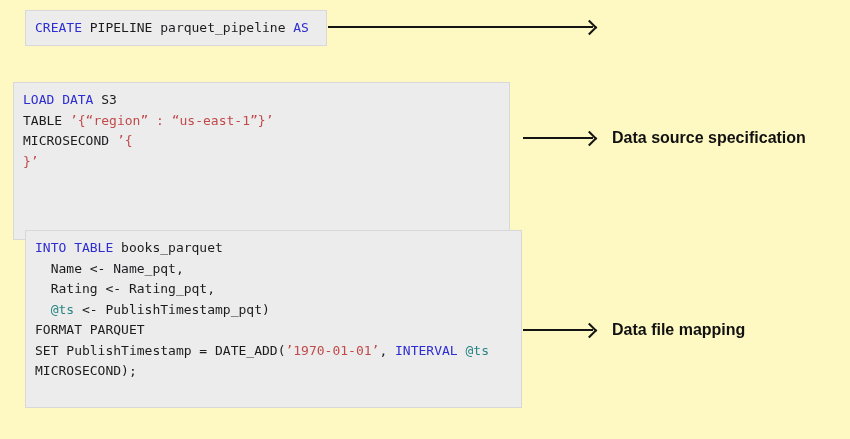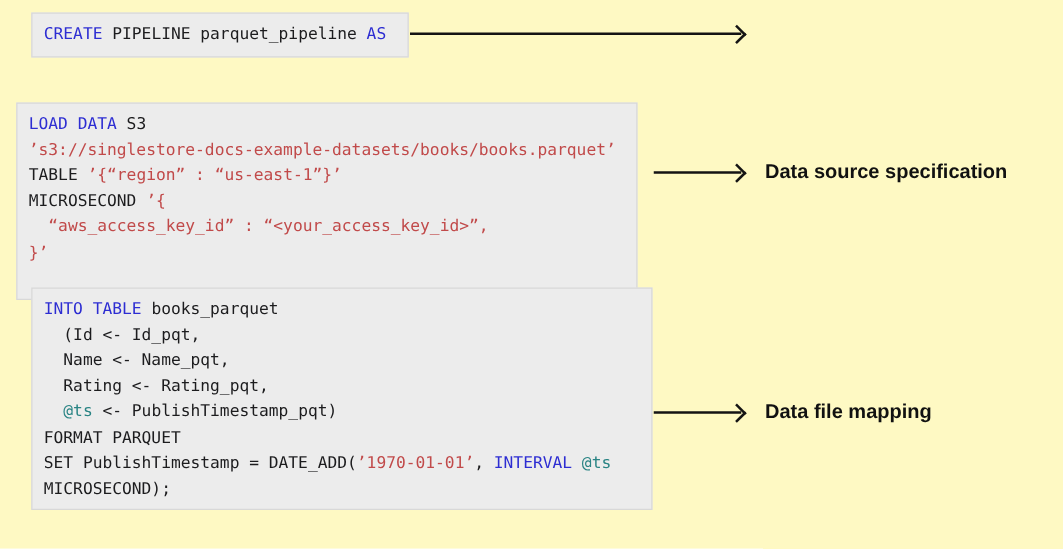--- a/index.html
+++ b/index.html
@@ -72,30 +72,27 @@
 <body>
 
 <div class="canvas">
 
   <div class="code-block" id="block-1">
       <div class="code-line"><span class="tok-keyword">CREATE</span><span class="tok-default"> PIPELINE parquet_pipeline </span><span class="tok-keyword">AS</span></div>
     </div>
 
   <div class="code-block" id="block-2">
       <div class="code-line"><span class="tok-keyword">LOAD DATA</span><span class="tok-default"> S3</span></div>
-      <div class="code-line"><span class="tok-string">’s3://singlestore-docs-example-datasets/books/books.parquet’</span></div>
       <div class="code-line"><span class="tok-default">TABLE </span><span class="tok-string">’{“region” : “us-east-1”}’</span></div>
       <div class="code-line"><span class="tok-default">MICROSECOND </span><span class="tok-string">’{</span></div>
-      <div class="code-line"><span class="tok-string">  “aws_access_key_id” : “&lt;your_access_key_id&gt;”,</span></div>
       <div class="code-line"><span class="tok-string">}’</span></div>
     </div>
 
   <div class="code-block" id="block-3">
       <div class="code-line"><span class="tok-keyword">INTO TABLE</span><span class="tok-default"> books_parquet</span></div>
-      <div class="code-line"><span class="tok-default">  (Id &lt;- Id_pqt,</span></div>
       <div class="code-line"><span class="tok-default">  Name &lt;- Name_pqt,</span></div>
       <div class="code-line"><span class="tok-default">  Rating &lt;- Rating_pqt,</span></div>
       <div class="code-line"><span class="tok-default">  </span><span class="tok-variable">@ts</span><span class="tok-default"> &lt;- PublishTimestamp_pqt)</span></div>
       <div class="code-line"><span class="tok-default">FORMAT PARQUET</span></div>
       <div class="code-line"><span class="tok-default">SET PublishTimestamp = DATE_ADD(</span><span class="tok-string">’1970-01-01’</span><span class="tok-default">, </span><span class="tok-keyword">INTERVAL</span><span class="tok-default"> </span><span class="tok-variable">@ts</span></div>
       <div class="code-line"><span class="tok-default">MICROSECOND);</span></div>
     </div>
 
   <div class="arrow" id="arrow-1"></div>
 

